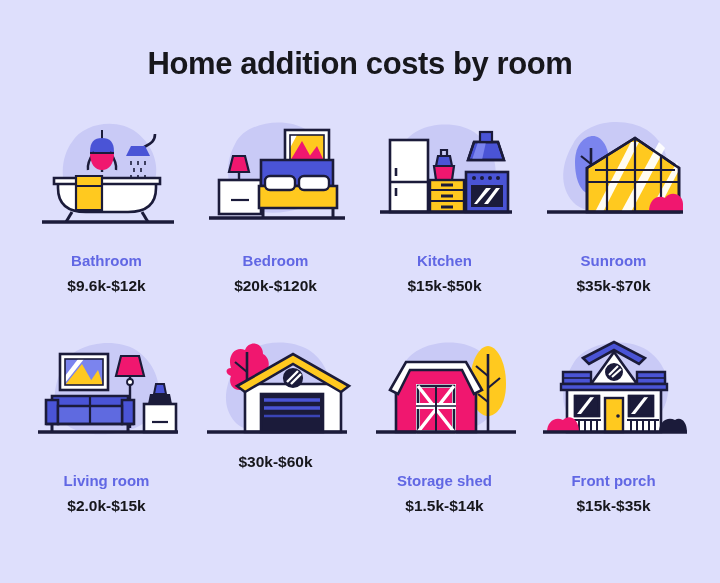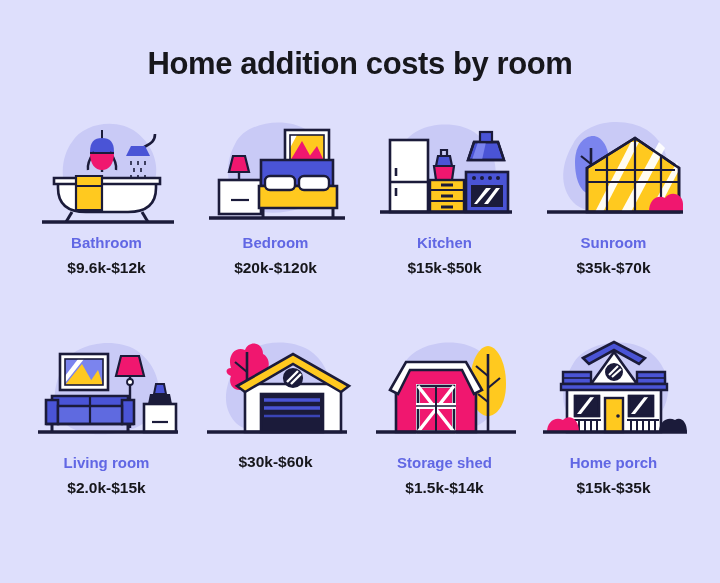--- a/index.html
+++ b/index.html
@@ -22,21 +22,21 @@
     position:absolute; top:108px; left:22px;
     width:676px;
     display:grid;
     grid-template-columns:repeat(4, 1fr);
     grid-template-rows:repeat(2, 220px);
   }
   .cell { position:relative; display:flex; flex-direction:column; align-items:center; }
   .art { position:relative; width:150px; height:118px; }
   .art svg { display:block; width:150px; height:118px; overflow:visible; }
   .room-label {
-    margin-top:9px;
+    margin-top:27px;
     font-size:15px; font-weight:bold; color:#6167e4;
     text-align:center; line-height:1.1;
   }
   .room-cost {
     margin-top:7px;
     font-size:15.5px; font-weight:bold; color:#16161b;
     line-height:1.1;
   }
 </style>
 </head>
@@ -332,18 +332,18 @@
               <path d="M104 92 L104 104"></path>
               <path d="M110 92 L110 104"></path>
               <path d="M116 92 L116 104"></path>
           </g>
 
           <path d="M8 104 C8 94 16 88 24 92 C30 86 40 90 40 104 Z" fill="#f0176f"></path>
           <path d="M120 104 C120 94 128 88 136 92 C142 88 148 94 148 104 Z" fill="#1b1b3a"></path>
           <path d="M4 104 L148 104" stroke="#1b1b3a" stroke-width="3.4"></path>
         </svg>
       </div>
-      <div class="room-label">Home porch</div>
+      <div class="room-label">Front porch</div>
       <div class="room-cost">$15k-$35k</div>
     </div>
 
   </div>
 </div>
 
 </body></html>

